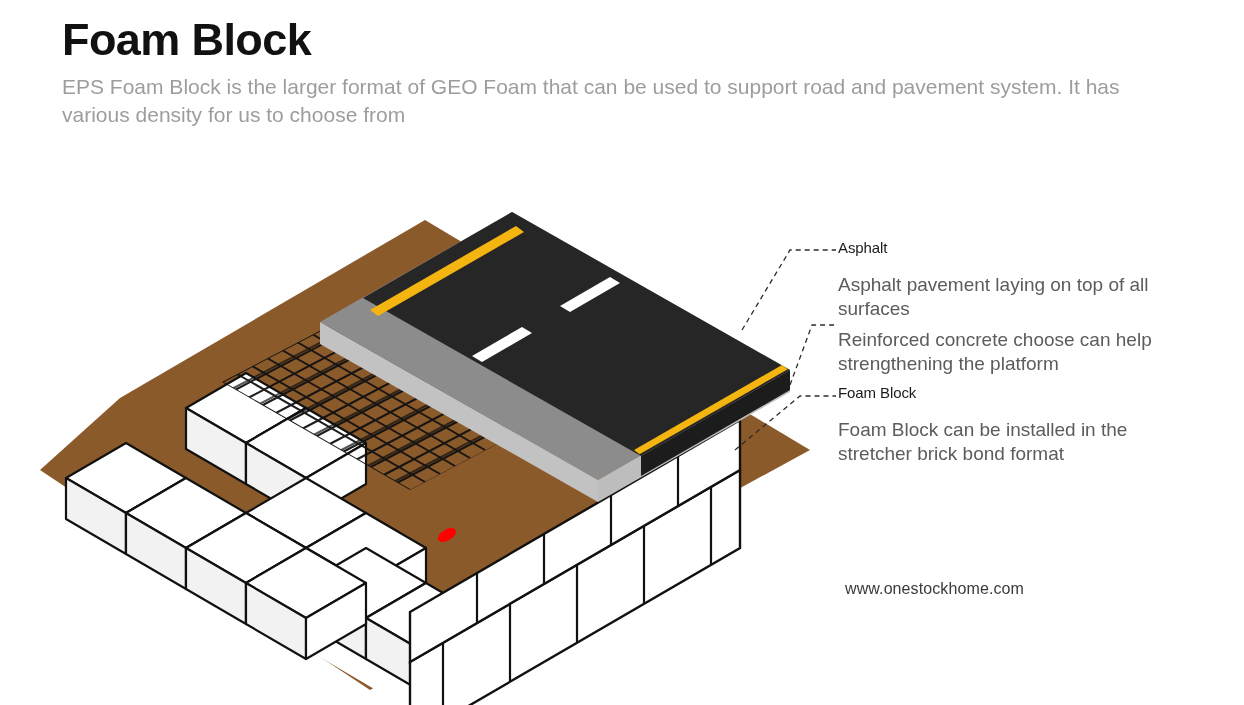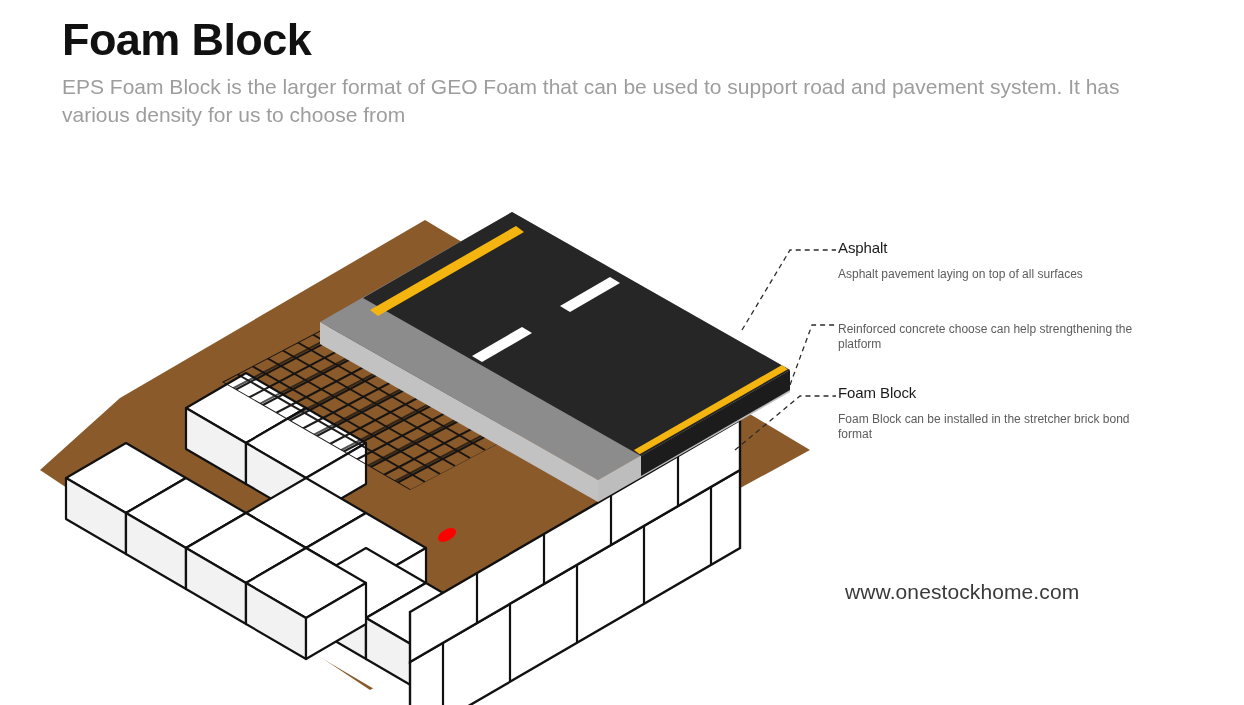--- a/index.html
+++ b/index.html
@@ -61,35 +61,35 @@
   }
   .callout-title {
     font-size: 15px;
     font-weight: normal;
     color: #1a1a1a;
     line-height: 1.25;
     margin: 0;
     letter-spacing: -0.1px;
   }
   .callout-body {
-    font-size: 12px;
+    font-size: 19px;
     color: #5c5c5c;
     line-height: 1.28;
-    margin: 9px 0 0 0;
+    margin: 15px 0 0 0;
   }
   #callout-asphalt   { left: 838px; top: 239px; }
   #callout-concrete  { left: 838px; top: 313px; }
   #callout-foam      { left: 838px; top: 384px; }
 
   
   #website {
     position: absolute;
     left: 845px;
     top: 580px;
-    font-size: 21px;
+    font-size: 16px;
     color: #3a3a3a;
     letter-spacing: 0.1px;
     text-align: center;
   }
 </style>
 </head>
 <body>
 
 <div id="header">
   <h1 id="page-title">Foam Block</h1>

